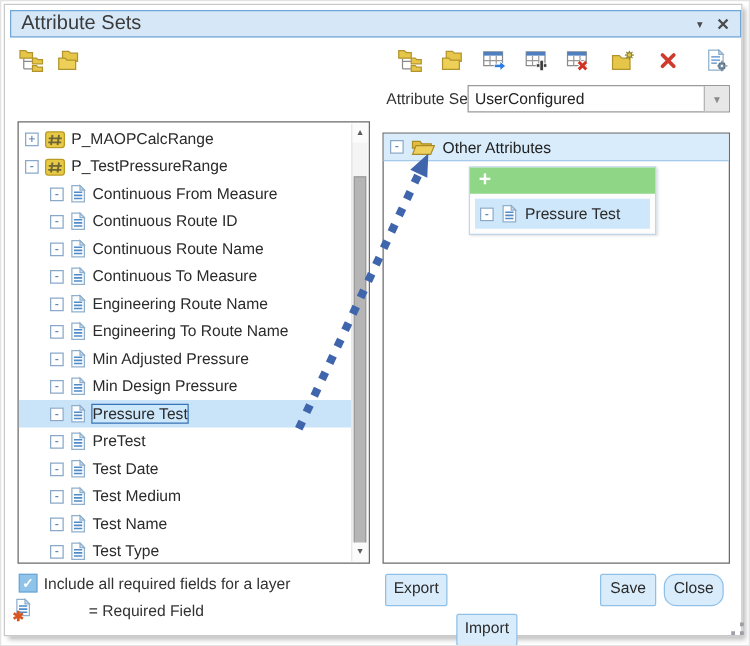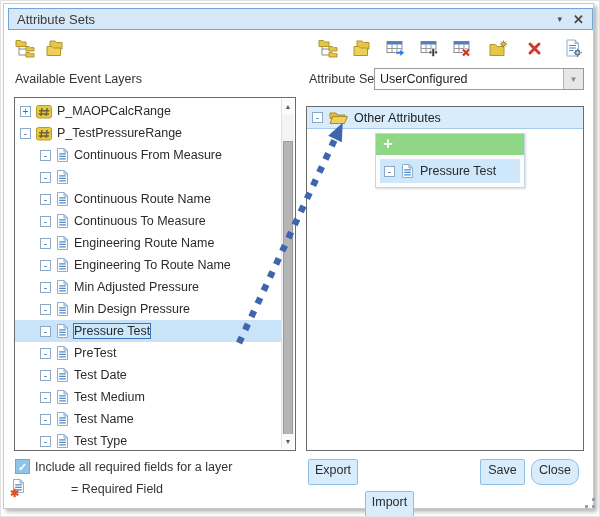--- a/index.html
+++ b/index.html
@@ -2,21 +2,21 @@
 <html><head>
 <meta charset="utf-8">
 <style>
   html,body{margin:0;padding:0;background:#fff;}
   *{box-sizing:border-box;font-family:"Liberation Sans", sans-serif;}
   .screen{position:relative;width:600px;height:517px;background:#fff;overflow:hidden;border:1px solid #e3e3e3;}
   .dialog-bg{position:absolute;left:2px;top:2px;width:591px;height:506px;background:#fff;border:1px solid #c9c9c9;box-shadow:3px 3px 4px rgba(0,0,0,.28);}
 
   
   .titlebar{position:absolute;left:7px;top:7px;width:585px;height:22px;background:#d6e8f8;border:1px solid #71a7d8;display:flex;align-items:center;}
-  .titlebar .t-title{padding-left:8px;font-size:13px;color:#3a3a3a;flex:1;}
+  .titlebar .t-title{padding-left:8px;font-size:16px;color:#3a3a3a;flex:1;}
   .titlebar .t-caret{color:#4a4a4a;font-size:9px;padding:0 9px;cursor:default;}
   .titlebar .t-close{color:#4a4a4a;font-size:13px;font-weight:bold;padding:0 8px 0 2px;cursor:default;}
 
   
   .tb-btn{position:absolute;top:37px;width:22px;height:21px;display:flex;align-items:center;justify-content:center;}
   svg{display:block;}
 
   
   .lbl{position:absolute;font-size:12.5px;color:#333;}
   .combo{position:absolute;left:373px;top:67px;width:210px;height:22px;background:#fff;border:1px solid #9a9a9a;display:flex;}
@@ -186,21 +186,20 @@
             <g stroke="#5d7385">
               <path d="M12.5 9.6 v1.2 M12.5 16.7 v1.2 M8.9 13.7 h1.2 M15.9 13.7 h1.2 M10.2 11.3 l.9.9 M14 15.2 l.9.9 M14.9 11.3 l-.9.9 M11.1 15.2 l-.9.9"></path>
             </g>
             <circle cx="12.5" cy="13.7" r="2.5" fill="#7e95a8" stroke="#5d7385"></circle>
             <circle cx="12.5" cy="13.7" r="0.9" fill="#fff"></circle>
           </svg>
         </span>
       </span>
     </div>
 
-  <span class="lbl" style="left:14px;top:71px;">Available Event Layers</span>
   <span class="lbl" style="left:308px;top:71px;">Attribute Set:</span>
   <div class="combo">
     <span class="combo-value">UserConfigured</span>
     <span class="combo-btn">▼</span>
   </div>
 
   <div class="panel left-panel">
     <div class="tree" id="tree">
         <div class="tree-row" style="padding-left: 5px;">
     <span class="expander">+</span>
@@ -243,20 +242,21 @@
     <span class="expander">-</span>
     <span class="node-icon">
             <svg width="13" height="16" viewBox="0 0 13 16">
               <path d="M1.5 1.5 h6.5 l3.5 3.5 v9.5 h-10z" fill="#fdfdfd" stroke="#8fb0cd"></path>
               <path d="M8 1.5 l3.5 3.5 H8z" fill="#cfe0ef" stroke="#8fb0cd"></path>
               <g stroke="#4f8bc9" stroke-width="1.3">
                 <path d="M3.2 6.8 h6.6 M3.2 9.3 h6.6 M3.2 11.8 h6.6"></path>
               </g>
             </svg>
           </span>
+    <span class="node-label">Continuous Route ID</span>
   </div>
         <div class="tree-row" style="padding-left: 25px;">
     <span class="expander">-</span>
     <span class="node-icon">
             <svg width="13" height="16" viewBox="0 0 13 16">
               <path d="M1.5 1.5 h6.5 l3.5 3.5 v9.5 h-10z" fill="#fdfdfd" stroke="#8fb0cd"></path>
               <path d="M8 1.5 l3.5 3.5 H8z" fill="#cfe0ef" stroke="#8fb0cd"></path>
               <g stroke="#4f8bc9" stroke-width="1.3">
                 <path d="M3.2 6.8 h6.6 M3.2 9.3 h6.6 M3.2 11.8 h6.6"></path>
               </g>

